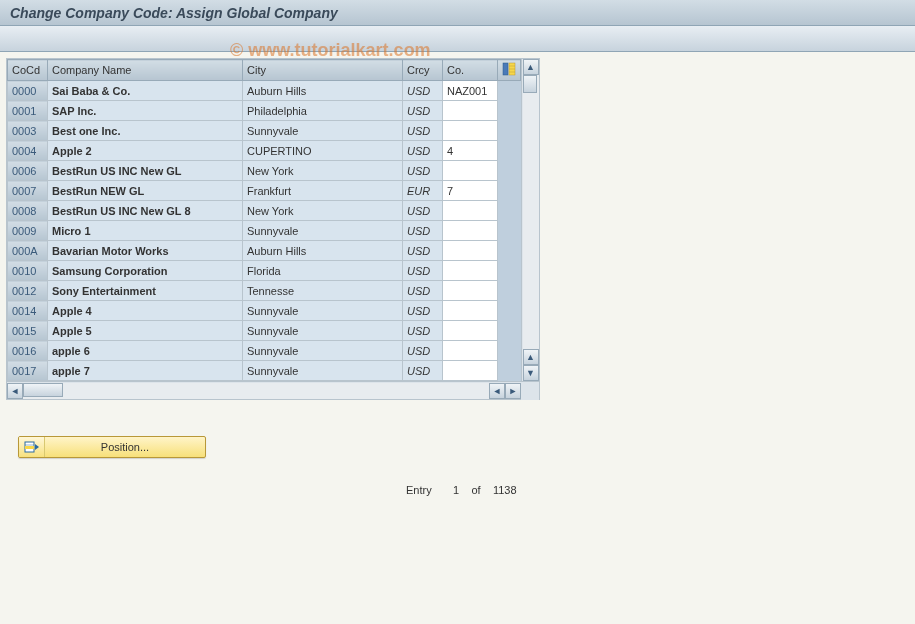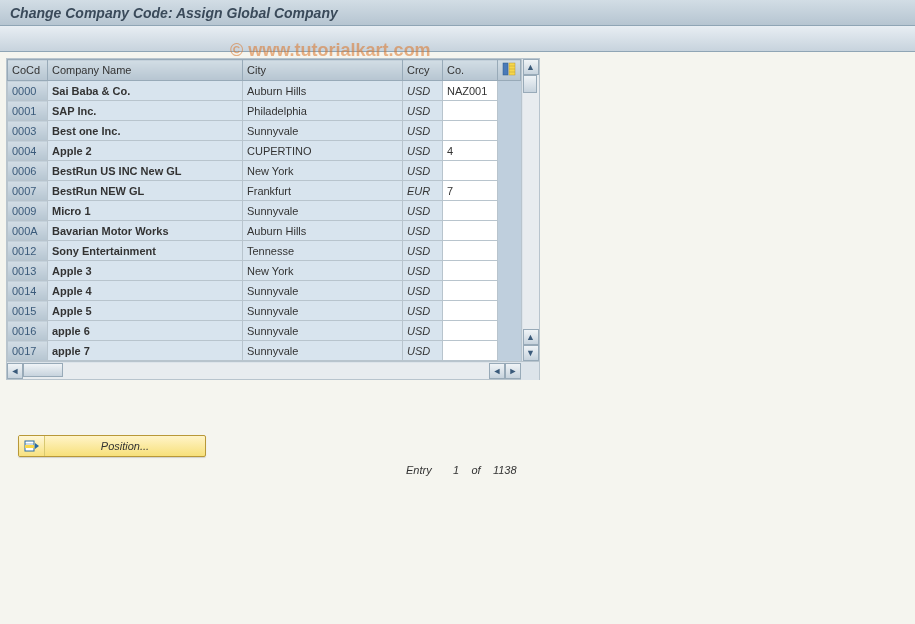--- a/index.html
+++ b/index.html
@@ -155,22 +155,21 @@
     }
     .hscroll .corner {
       width: 18px;
       height: 18px;
       background: #dde4ea;
     }
     .footer-area {
       margin-top: 30px;
       padding: 6px 12px;
       display: flex;
-      align-items: center;
-      font-style: italic;
+      align-items: flex-start;
     }
     .position-btn-group {
       display: flex;
       align-items: center;
       border: 1px solid #b89838;
       border-radius: 2px;
       background: linear-gradient(#fff4c8, #f7e07a);
       height: 22px;
       overflow: hidden;
       box-shadow: 0 1px 1px rgba(0,0,0,0.15);
@@ -278,47 +277,55 @@
             </tr>
             <tr>
               <td class="cocd">0007</td>
               <td class="name">BestRun NEW GL</td>
               <td class="city">Frankfurt</td>
               <td class="crcy">EUR</td>
               <td class="co">7</td>
               <td style="background: rgb(191, 207, 221); border-left: 1px solid rgb(184, 196, 205); border-right: none; border-top: none; border-bottom: none;"></td>
             </tr>
             <tr>
+              <td class="cocd">0008</td>
+              <td class="name">BestRun US INC New GL 8</td>
+              <td class="city">New York</td>
+              <td class="crcy">USD</td>
+              <td class="co"></td>
+              <td style="background: rgb(191, 207, 221); border-left: 1px solid rgb(184, 196, 205); border-right: none; border-top: none; border-bottom: none;"></td>
+            </tr>
+            <tr>
               <td class="cocd">0009</td>
               <td class="name">Micro 1</td>
               <td class="city">Sunnyvale</td>
               <td class="crcy">USD</td>
               <td class="co"></td>
               <td style="background: rgb(191, 207, 221); border-left: 1px solid rgb(184, 196, 205); border-right: none; border-top: none; border-bottom: none;"></td>
             </tr>
             <tr>
               <td class="cocd">000A</td>
               <td class="name">Bavarian Motor Works</td>
               <td class="city">Auburn Hills</td>
               <td class="crcy">USD</td>
               <td class="co"></td>
               <td style="background: rgb(191, 207, 221); border-left: 1px solid rgb(184, 196, 205); border-right: none; border-top: none; border-bottom: none;"></td>
             </tr>
             <tr>
+              <td class="cocd">0010</td>
+              <td class="name">Samsung Corporation</td>
+              <td class="city">Florida</td>
+              <td class="crcy">USD</td>
+              <td class="co"></td>
+              <td style="background: rgb(191, 207, 221); border-left: 1px solid rgb(184, 196, 205); border-right: none; border-top: none; border-bottom: none;"></td>
+            </tr>
+            <tr>
               <td class="cocd">0012</td>
               <td class="name">Sony Entertainment</td>
               <td class="city">Tennesse</td>
-              <td class="crcy">USD</td>
-              <td class="co"></td>
-              <td style="background: rgb(191, 207, 221); border-left: 1px solid rgb(184, 196, 205); border-right: none; border-top: none; border-bottom: none;"></td>
-            </tr>
-            <tr>
-              <td class="cocd">0013</td>
-              <td class="name">Apple 3</td>
-              <td class="city">New York</td>
               <td class="crcy">USD</td>
               <td class="co"></td>
               <td style="background: rgb(191, 207, 221); border-left: 1px solid rgb(184, 196, 205); border-right: none; border-top: none; border-bottom: none;"></td>
             </tr>
             <tr>
               <td class="cocd">0014</td>
               <td class="name">Apple 4</td>
               <td class="city">Sunnyvale</td>
               <td class="crcy">USD</td>
               <td class="co"></td>

